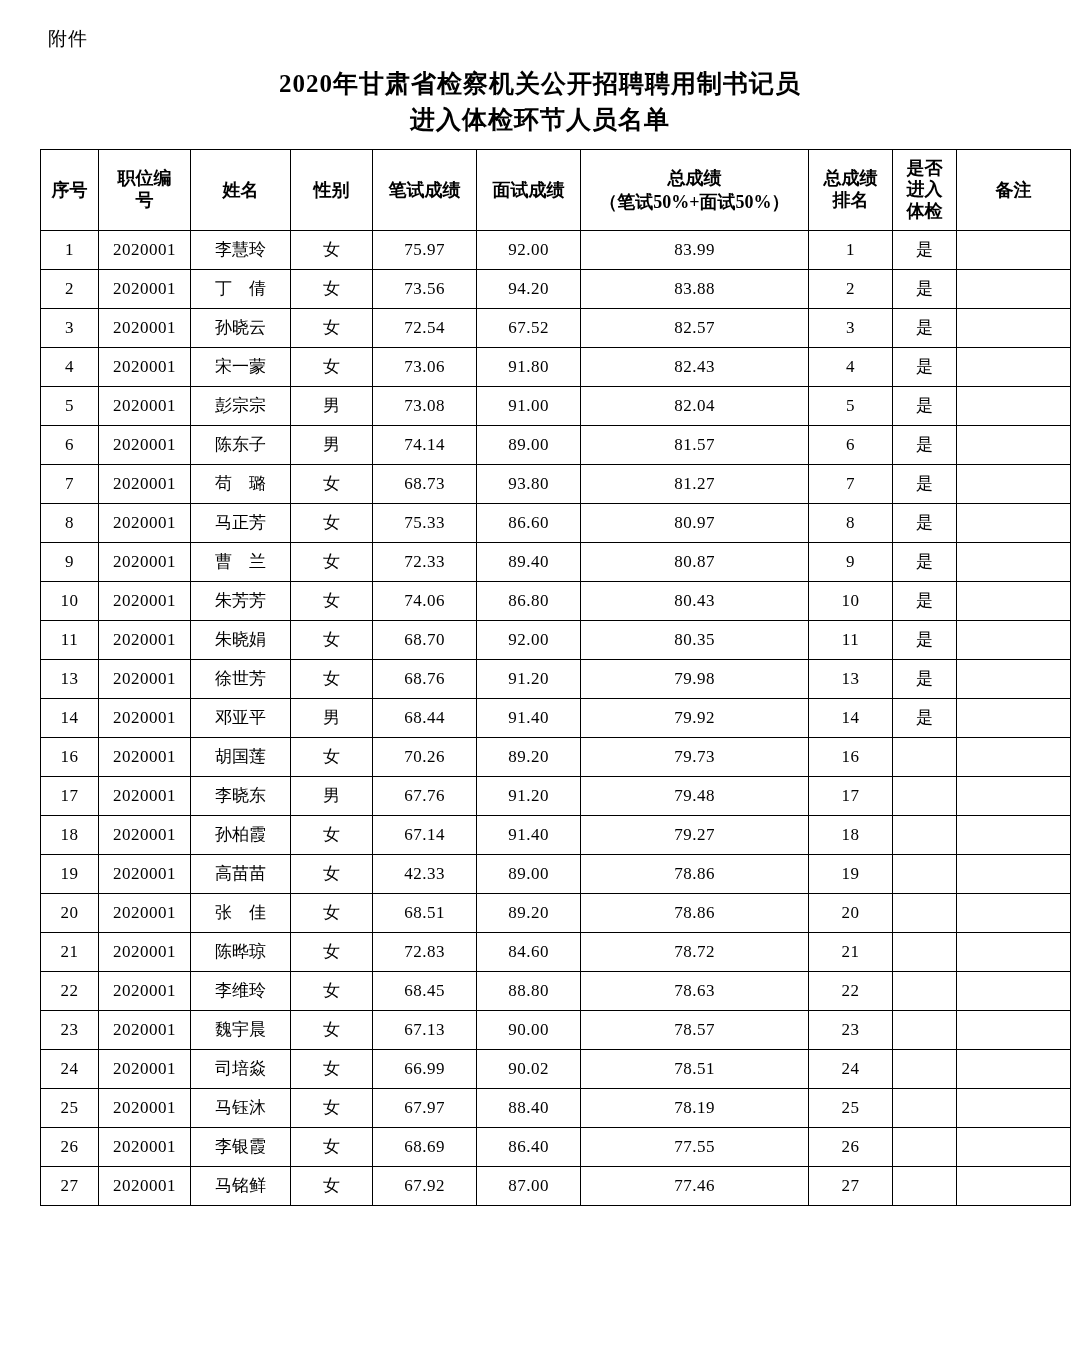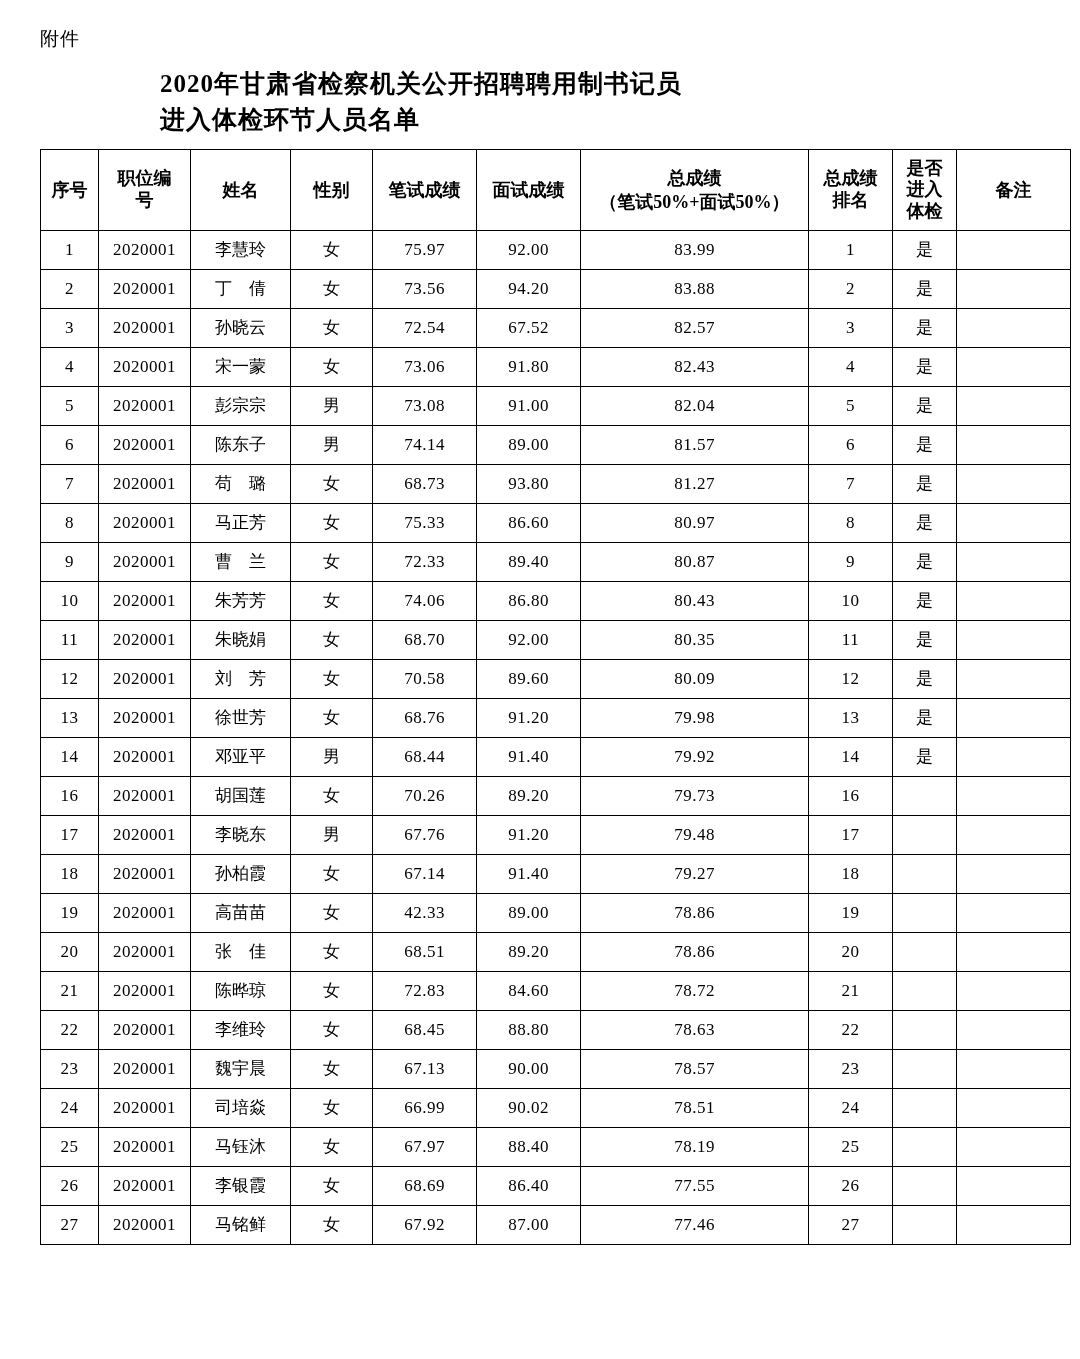--- a/index.html
+++ b/index.html
@@ -16,26 +16,26 @@
   }
   .page {
     width: 1080px;
     min-height: 1359px;
     box-sizing: border-box;
     padding: 26px 40px 10px 40px;
   }
   .attach-label {
     font-size: 19px;
     font-family: "Liberation Serif", serif;
-    margin-left: 0px;
+    margin-left: 8px;
     margin-bottom: 14px;
     letter-spacing: 1px;
   }
   .doc-title {
-    text-align: left;
+    text-align: center;
     font-size: 25px;
     font-weight: bold;
     line-height: 1.42;
     letter-spacing: 1px;
     margin: 0 auto 12px auto;
     width: 760px;
   }
   table.listing {
     border-collapse: collapse;
     width: 1000px;
@@ -262,32 +262,20 @@
           <td class="name-cell">朱晓娟</td>
           <td>女</td>
           <td class="num">68.70</td>
           <td class="num">92.00</td>
           <td class="num">80.35</td>
           <td class="num">11</td>
           <td>是</td>
           <td></td>
         </tr>
         <tr>
-          <td class="num">12</td>
-          <td class="num">2020001</td>
-          <td class="name-cell">刘　芳</td>
-          <td>女</td>
-          <td class="num">70.58</td>
-          <td class="num">89.60</td>
-          <td class="num">80.09</td>
-          <td class="num">12</td>
-          <td>是</td>
-          <td></td>
-        </tr>
-        <tr>
           <td class="num">13</td>
           <td class="num">2020001</td>
           <td class="name-cell">徐世芳</td>
           <td>女</td>
           <td class="num">68.76</td>
           <td class="num">91.20</td>
           <td class="num">79.98</td>
           <td class="num">13</td>
           <td>是</td>
           <td></td>

